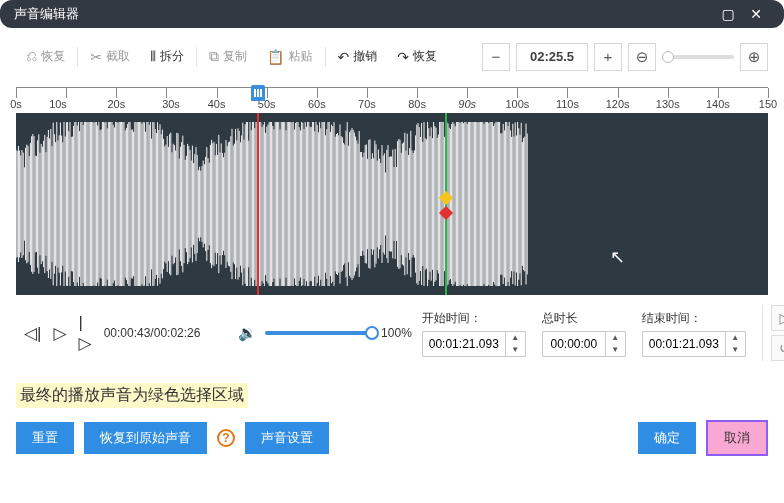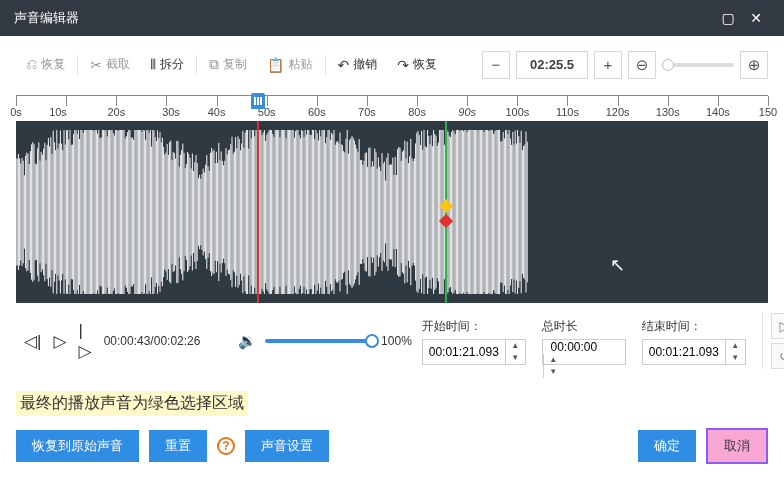--- a/index.html
+++ b/index.html
@@ -1,18 +1,18 @@
 <!DOCTYPE html>
 <html><head>
 <meta charset="utf-8">
 <style>
 * { box-sizing: border-box; margin: 0; padding: 0; font-family: "Microsoft YaHei", Arial, sans-serif; }
 body { background: #fff; width: 784px; height: 503px; overflow: hidden; position: relative; }
 
-.titlebar { background: #323942; height: 36px; display: flex; align-items: center; padding: 0 14px; color: #fff; font-size: 13px; }
+.titlebar { background: #323942; height: 28px; display: flex; align-items: center; padding: 0 14px; color: #fff; font-size: 13px; border-radius: 12px; }
 .titlebar .spacer { flex: 1; }
 .titlebar .win-btn { width: 28px; text-align: center; cursor: pointer; font-size: 14px; }
 
 .main { padding: 14px 16px 10px 16px; }
 
 .toolbar { display: flex; align-items: center; gap: 0; }
 .tb-btn { display: flex; align-items: center; gap: 4px; padding: 6px 10px; font-size: 12px; color: #999; cursor: default; border: none; background: none; }
 .tb-btn.active { color: #333; cursor: pointer; }
 .tb-btn .ic { font-size: 14px; }
 .tb-sep { width: 1px; height: 20px; background: #e3e3e3; margin: 0 2px; }
@@ -48,21 +48,21 @@
 .vol-slider .thumb { position: absolute; right: -6px; top: -5px; width: 14px; height: 14px; border-radius: 50%; background: #fff; border: 2px solid #3b8de0; }
 .vol-pct { font-size: 12px; color: #333; }
 
 .time-fields { display: flex; gap: 16px; margin-left: auto; }
 .tf { display: flex; flex-direction: column; gap: 4px; }
 .tf label { font-size: 12px; color: #333; }
 .spin { display: flex; border: 1px solid #ccc; height: 26px; width: 104px; }
 .spin input { border: none; width: 82px; text-align: center; font-size: 12px; outline: none; }
 .spin .arrows { width: 20px; display: flex; flex-direction: column; border-left: 1px solid #ccc; }
 .spin .arrows div { flex: 1; text-align: center; font-size: 8px; line-height: 12px; color: #555; cursor: pointer; }
-.spin.short{ width:84px;flex-direction:column; }
+.spin.short{ width:84px; }
 .spin.short input{ width:62px; }
 
 .right-col { display: flex; flex-direction: column; gap: 4px; border-left: 1px solid #e3e3e3; padding-left: 8px; margin-left:6px;}
 .right-col .rb { width: 28px; height: 26px; border: 1px solid #ddd; text-align: center; line-height: 24px; font-size: 14px; color: #888; background:#fafafa; cursor:pointer;}
 
 .hint { margin-top: 22px; font-size: 16px; color: #333; background: #fff8c8; display: inline-block; padding: 2px 4px; }
 
 .footer { margin-top: 12px; display: flex; align-items: center; gap: 10px; }
 .btn { padding: 7px 16px; font-size: 13px; border: none; cursor: pointer; }
 .btn-blue { background: #2f8de3; color: #fff; }
@@ -228,21 +228,21 @@
 
     <div class="right-col">
       <div class="rb">▷</div>
       <div class="rb">↺</div>
     </div>
   </div>
 
   <div class="hint">最终的播放声音为绿色选择区域</div>
 
   <div class="footer">
+    <button class="btn btn-blue">重置</button>
     <button class="btn btn-blue">恢复到原始声音</button>
-    <button class="btn btn-blue">重置</button>
     <div class="help-ic">?</div>
     <button class="btn btn-blue">声音设置</button>
     <div class="spacer"></div>
     <button class="btn btn-blue">确定</button>
     <button class="btn btn-plain">取消</button>
   </div>
 </div>
 
 </body></html>

